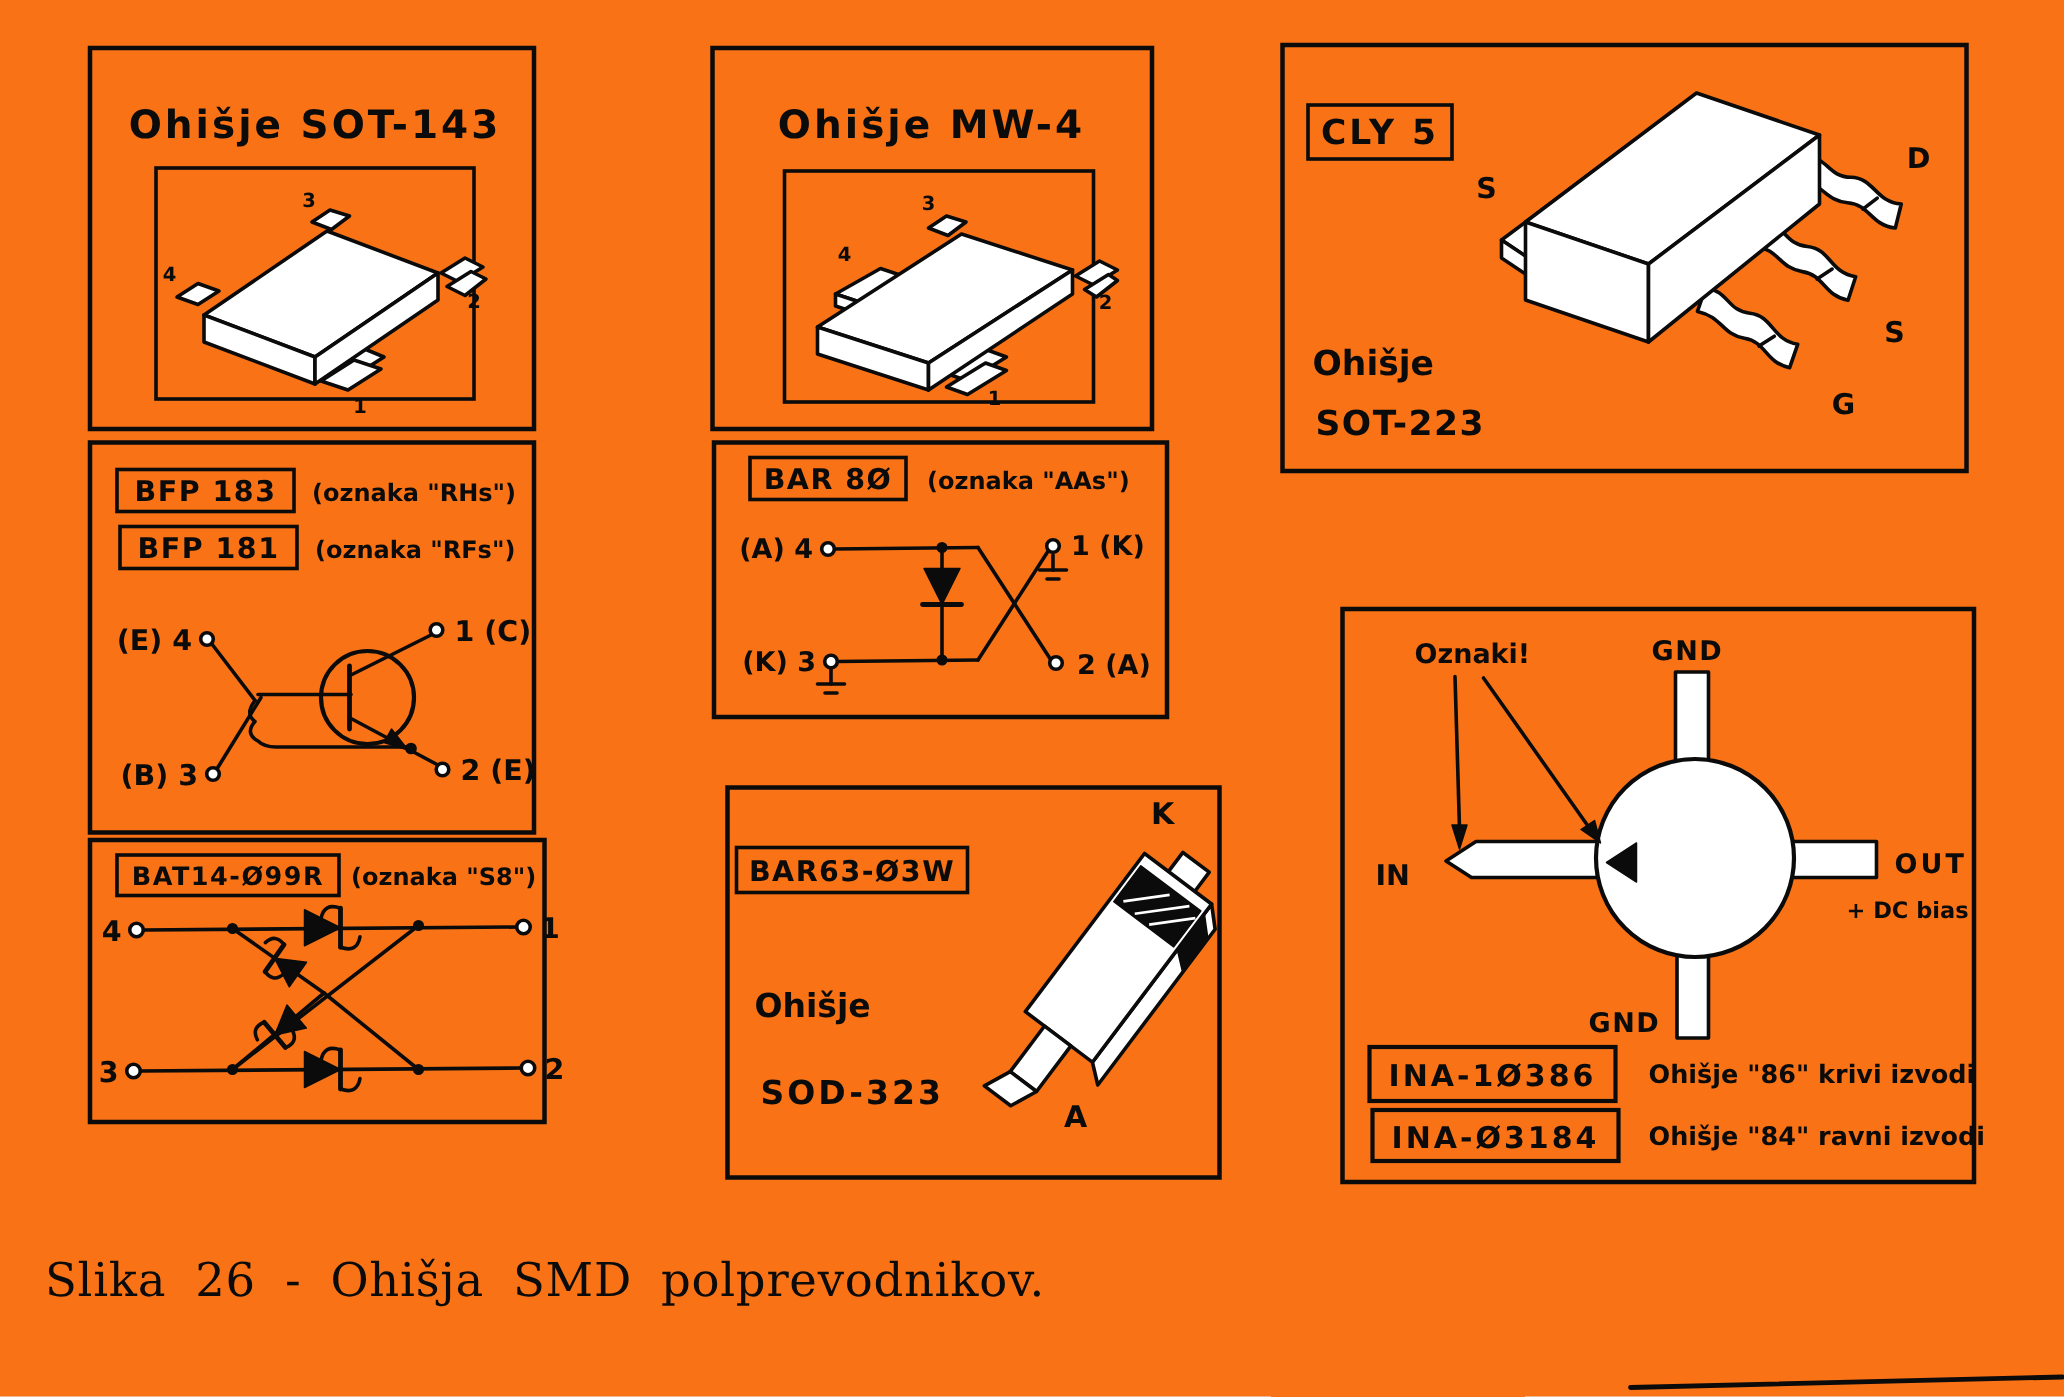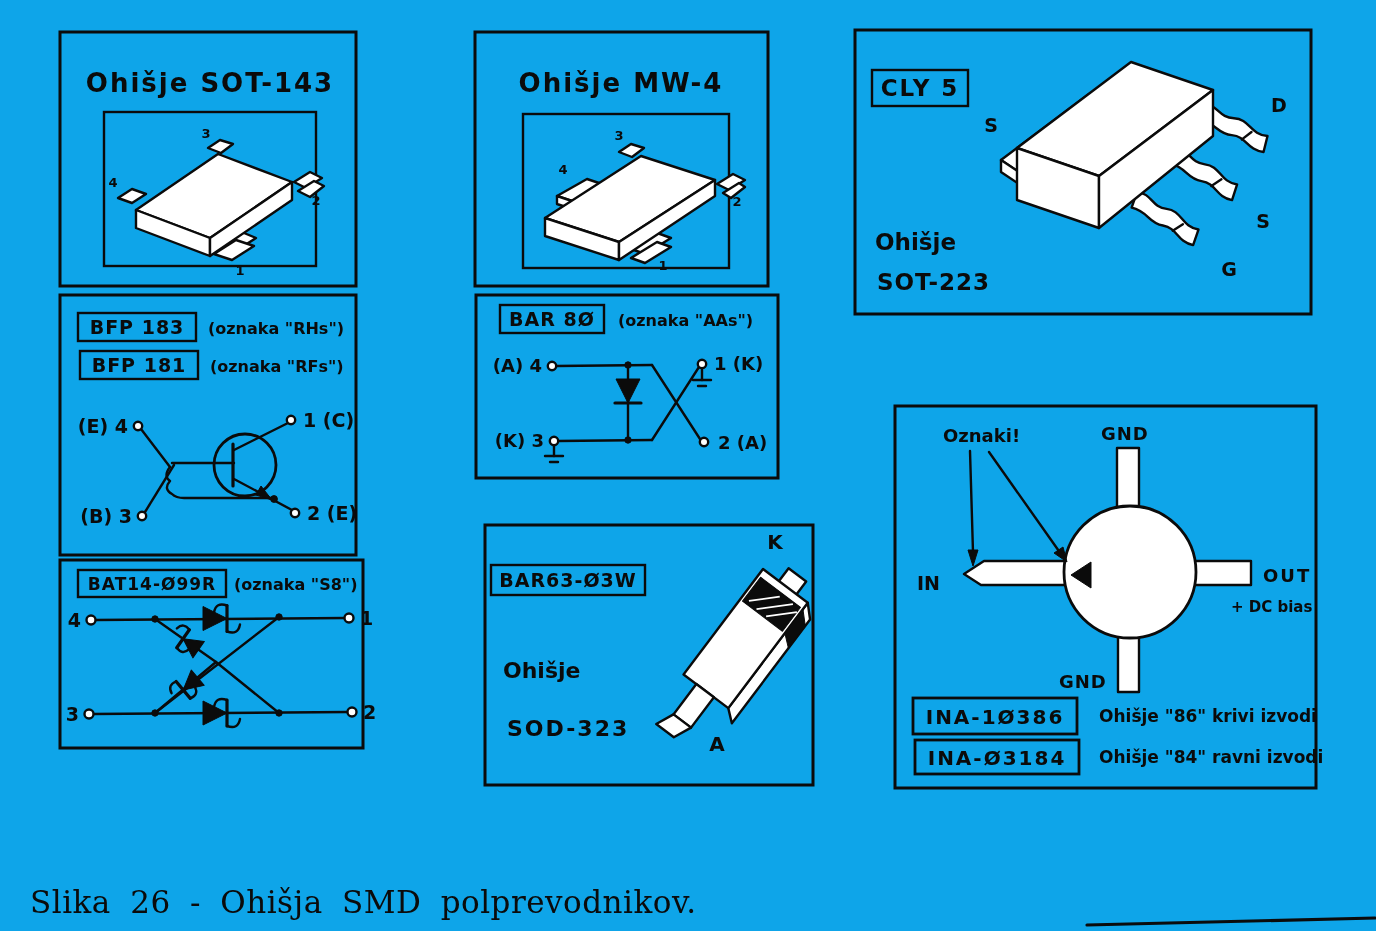--- a/index.html
+++ b/index.html
@@ -1,29 +1,29 @@
 <!DOCTYPE html>
 <html><head>
 <meta charset="utf-8">
 <style>
   html,body{margin:0;padding:0;background:#e8e8e8;}
-  .page{position:relative;width:1376px;height:931px;background:#0ea5e9;overflow:hidden;}
+  .page{position:relative;width:1376px;height:931px;background:#f97316;overflow:hidden;}
   .page svg{position:absolute;overflow:visible;}
   
   .fr{fill:none;stroke:#0b0b0b;stroke-width:3;}
   .fr2{fill:none;stroke:#0b0b0b;stroke-width:2.4;}
   .ln{fill:none;stroke:#0b0b0b;stroke-width:2.4;stroke-linecap:round;stroke-linejoin:round;}
   .ln3{fill:none;stroke:#0b0b0b;stroke-width:3.2;stroke-linecap:round;stroke-linejoin:round;}
   .shape{fill:#ffffff;stroke:#0b0b0b;stroke-width:2.4;stroke-linejoin:round;stroke-linecap:round;}
   .blk{fill:#0b0b0b;stroke:#0b0b0b;stroke-width:1;stroke-linejoin:round;}
   .whl{fill:none;stroke:#ffffff;stroke-width:1.8;}
   text{font-family:"DejaVu Sans",sans-serif;font-weight:700;fill:#0b0b0b;}
   .tm{text-anchor:middle;}
   .te{text-anchor:end;}
-  .caption{position:absolute;left:30px;top:884px;font-family:"DejaVu Serif",serif;
+  .caption{position:absolute;left:30px;top:836px;font-family:"DejaVu Serif",serif;
            font-size:31px;color:#0b0b0b;word-spacing:9px;letter-spacing:.5px;}
 </style>
 </head>
 <body>
 
 <div class="page">
 
   <svg style="left:58px;top:30px" width="300" height="258" viewBox="0 0 300 258">
     <rect class="fr" x="2" y="2" width="296" height="254"></rect>
     <text class="tm" x="152" y="62" font-size="26" letter-spacing="2">Ohišje SOT-143</text>

